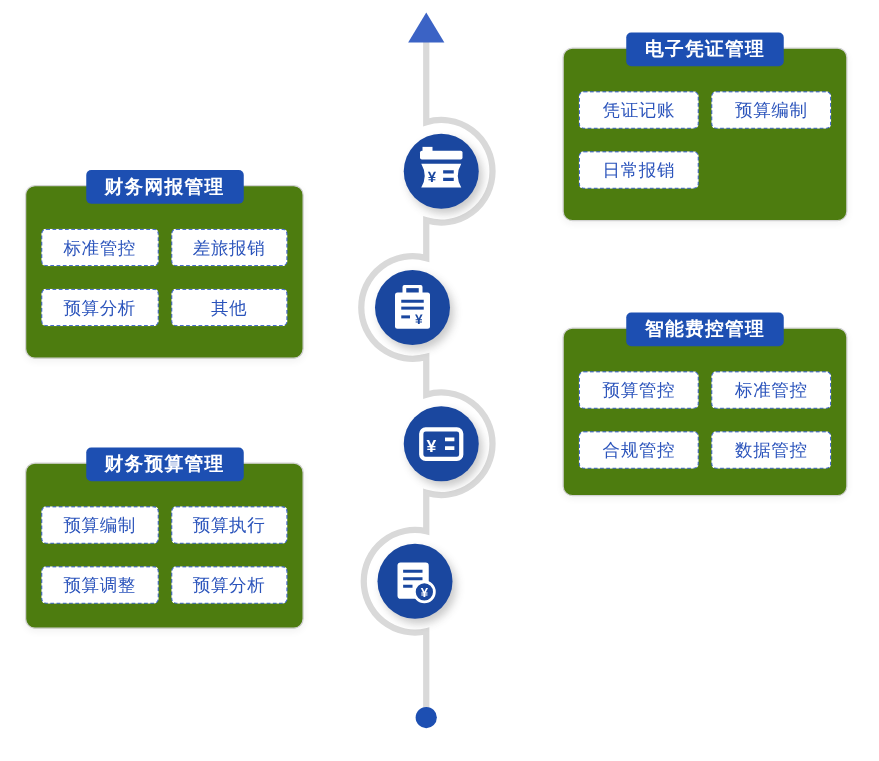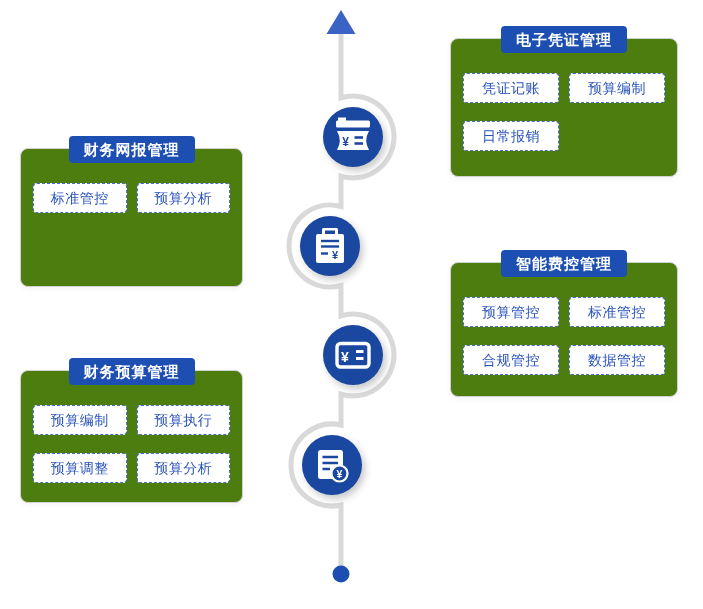--- a/index.html
+++ b/index.html
@@ -108,21 +108,23 @@
       <line x1="-9.5" y1="4" x2="-2" y2="4" stroke="#1a479f" stroke-width="2.5"></line>
       <circle cx="7.5" cy="8.5" r="8" fill="#1a479f" stroke="#fff" stroke-width="2.2"></circle>
       <text x="7.5" y="12.5" font-size="10.5" font-weight="bold" fill="#fff" text-anchor="middle">¥</text>
     </svg>
   </div>
 
   <div class="panel" style="left:20px; top:148px; width:223px; height:139px;">
     <div class="panel-title">财务网报管理</div>
     <div class="tags">
       <div class="tag">标准管控</div>
+      <div class="tag">差旅报销</div>
       <div class="tag">预算分析</div>
+      <div class="tag">其他</div>
     </div>
   </div>
 
   <div class="panel" style="left:450px; top:38px; width:228px; height:139px;">
     <div class="panel-title">电子凭证管理</div>
     <div class="tags">
       <div class="tag">凭证记账</div>
       <div class="tag">预算编制</div>
       <div class="tag">日常报销</div>
     </div>

